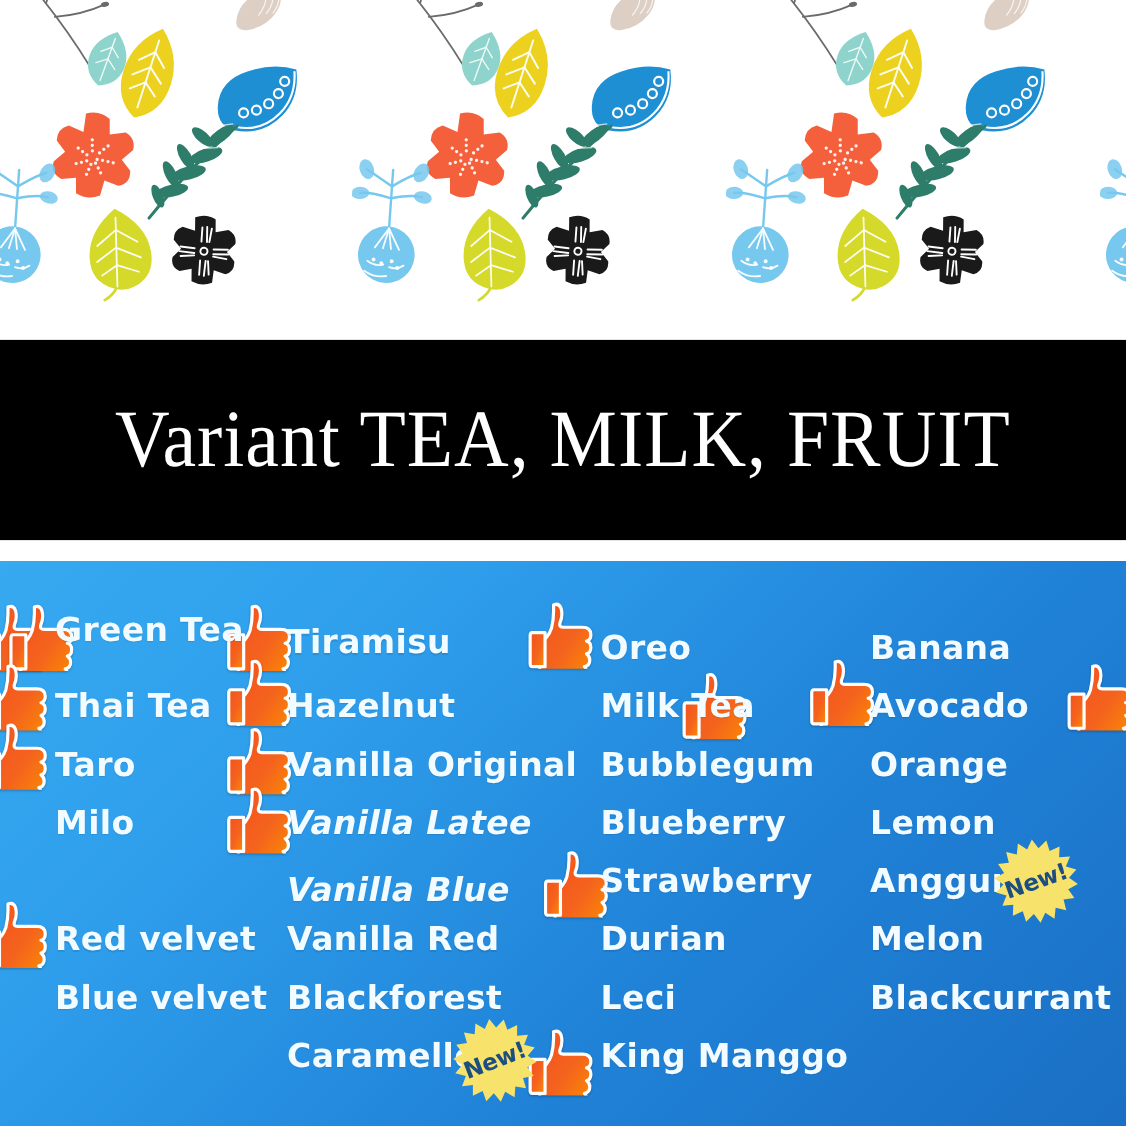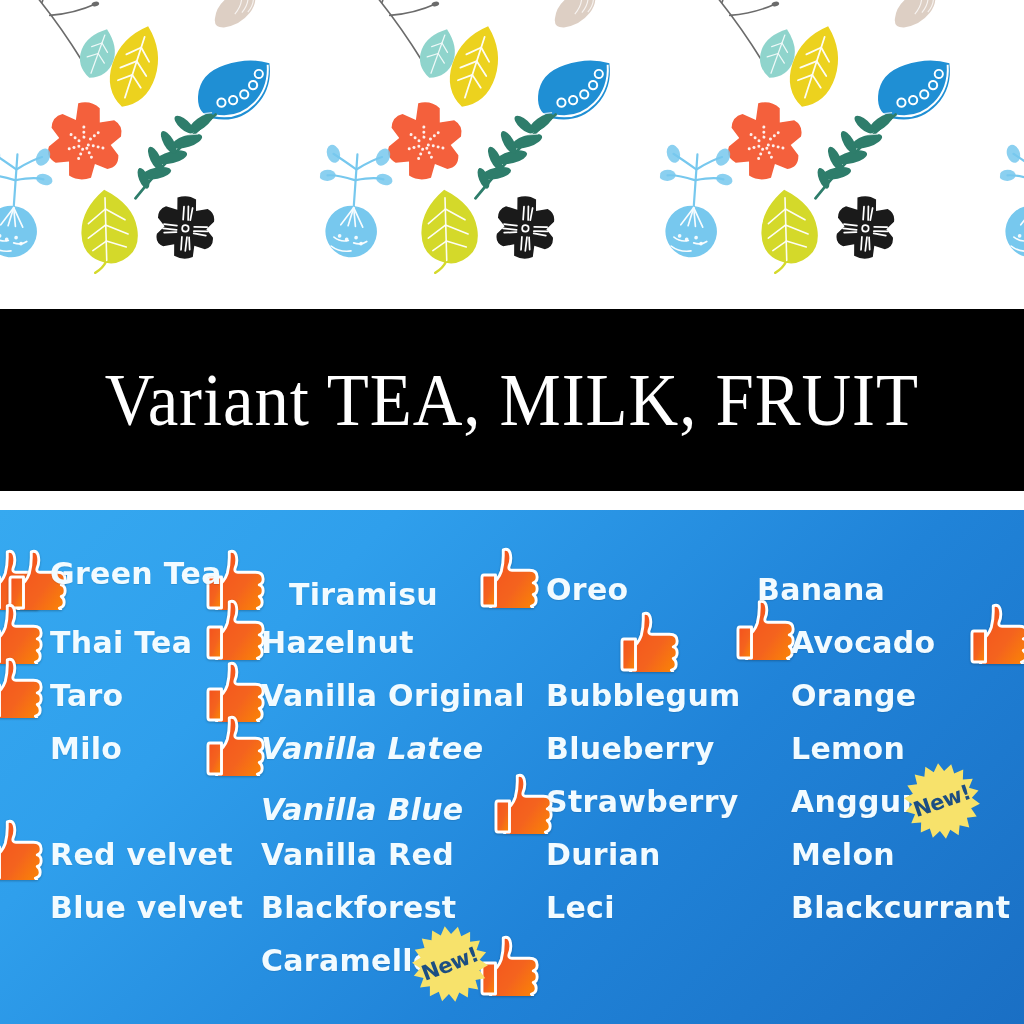--- a/index.html
+++ b/index.html
@@ -805,35 +805,37 @@
       <path fill="url(#tg14)" stroke="#ffffff" stroke-width="3" stroke-linejoin="round" d="M24 4 q5-2 7 3 q2 7-1 14 q-1 4 3 4 l18 0 q8 0 8 7 q0 5-4 6 q4 1 4 6 q0 5-4 6 q3 2 3 6 q0 5-5 6 q2 2 2 5 q0 5-7 5 l-24 0 q-9 0-13-5 l0-27 q8-5 11-14 q2-8 2-16 z"></path>
       <path fill="url(#tg14)" stroke="#ffffff" stroke-width="3" stroke-linejoin="round" d="M4 30 l12 0 l0 32 l-12 0 q-2 0-2-3 l0-26 q0-3 2-3 z"></path>
     </svg>
       </div>
       <div class="menu-item" style="left:50px;top:46px;"><span>Green Tea</span></div>
       <div class="menu-item" style="left:50px;top:115px;"><span>Thai Tea</span></div>
       <div class="menu-item" style="left:50px;top:168px;"><span>Taro</span></div>
       <div class="menu-item" style="left:50px;top:221px;"><span>Milo</span></div>
       <div class="menu-item" style="left:50px;top:327px;"><span>Red velvet</span></div>
       <div class="menu-item" style="left:50px;top:380px;"><span>Blue velvet</span></div>
-      <div class="menu-item" style="left:261px;top:67px;margin-left:28px;"><span>Tiramisu</span></div>
+      <div class="menu-item" style="left:261px;top:57px;"><span>Tiramisu</span></div>
       <div class="menu-item" style="left:261px;top:115px;"><span>Hazelnut</span></div>
       <div class="menu-item" style="left:261px;top:168px;"><span>Vanilla Original</span></div>
       <div class="menu-item" style="left:261px;top:221px;font-style:italic;"><span>Vanilla Latee</span></div>
       <div class="menu-item" style="left:261px;top:282px;font-style:italic;"><span>Vanilla Blue</span></div>
       <div class="menu-item" style="left:261px;top:327px;"><span>Vanilla Red</span></div>
       <div class="menu-item" style="left:261px;top:380px;"><span>Blackforest</span></div>
       <div class="menu-item" style="left:261px;top:433px;"><span>Caramello</span></div>
       <div class="menu-item" style="left:546px;top:62px;"><span>Oreo</span></div>
+      <div class="menu-item" style="left:546px;top:115px;"><span>Milk Tea</span></div>
       <div class="menu-item" style="left:546px;top:168px;"><span>Bubblegum</span></div>
       <div class="menu-item" style="left:546px;top:221px;"><span>Blueberry</span></div>
       <div class="menu-item" style="left:546px;top:274px;"><span>Strawberry</span></div>
       <div class="menu-item" style="left:546px;top:327px;"><span>Durian</span></div>
       <div class="menu-item" style="left:546px;top:380px;"><span>Leci</span></div>
-      <div class="menu-item" style="left:757px;top:62px;text-align:right;"><span>Banana</span></div>
+      <div class="menu-item" style="left:546px;top:433px;"><span>King Manggo</span></div>
+      <div class="menu-item" style="left:791px;top:62px;text-align:right;"><span>Banana</span></div>
       <div class="menu-item" style="left:791px;top:115px;"><span>Avocado</span></div>
       <div class="menu-item" style="left:791px;top:168px;"><span>Orange</span></div>
       <div class="menu-item" style="left:791px;top:221px;"><span>Lemon</span></div>
       <div class="menu-item" style="left:791px;top:274px;"><span>Anggur</span></div>
       <div class="menu-item" style="left:791px;top:327px;"><span>Melon</span></div>
       <div class="menu-item" style="left:791px;top:380px;"><span>Blackcurrant</span></div>
       <div class="badge" style="left: 411px; top: 415px; transform: rotate(-8deg);">
         <svg viewBox="0 0 78 78">
           <polygon points="39.0,1.0 44.2,9.5 52.0,3.3 54.0,13.0 63.4,9.9 62.0,19.7 71.9,20.0 67.2,28.7 76.4,32.4 69.0,39.0 76.4,45.6 67.2,49.3 71.9,58.0 62.0,58.3 63.4,68.1 54.0,65.0 52.0,74.7 44.2,68.5 39.0,77.0 33.8,68.5 26.0,74.7 24.0,65.0 14.6,68.1 16.0,58.3 6.1,58.0 10.8,49.3 1.6,45.6 9.0,39.0 1.6,32.4 10.8,28.7 6.1,20.0 16.0,19.7 14.6,9.9 24.0,13.0 26.0,3.3 33.8,9.5" fill="#f7e26b"></polygon>
         </svg>

